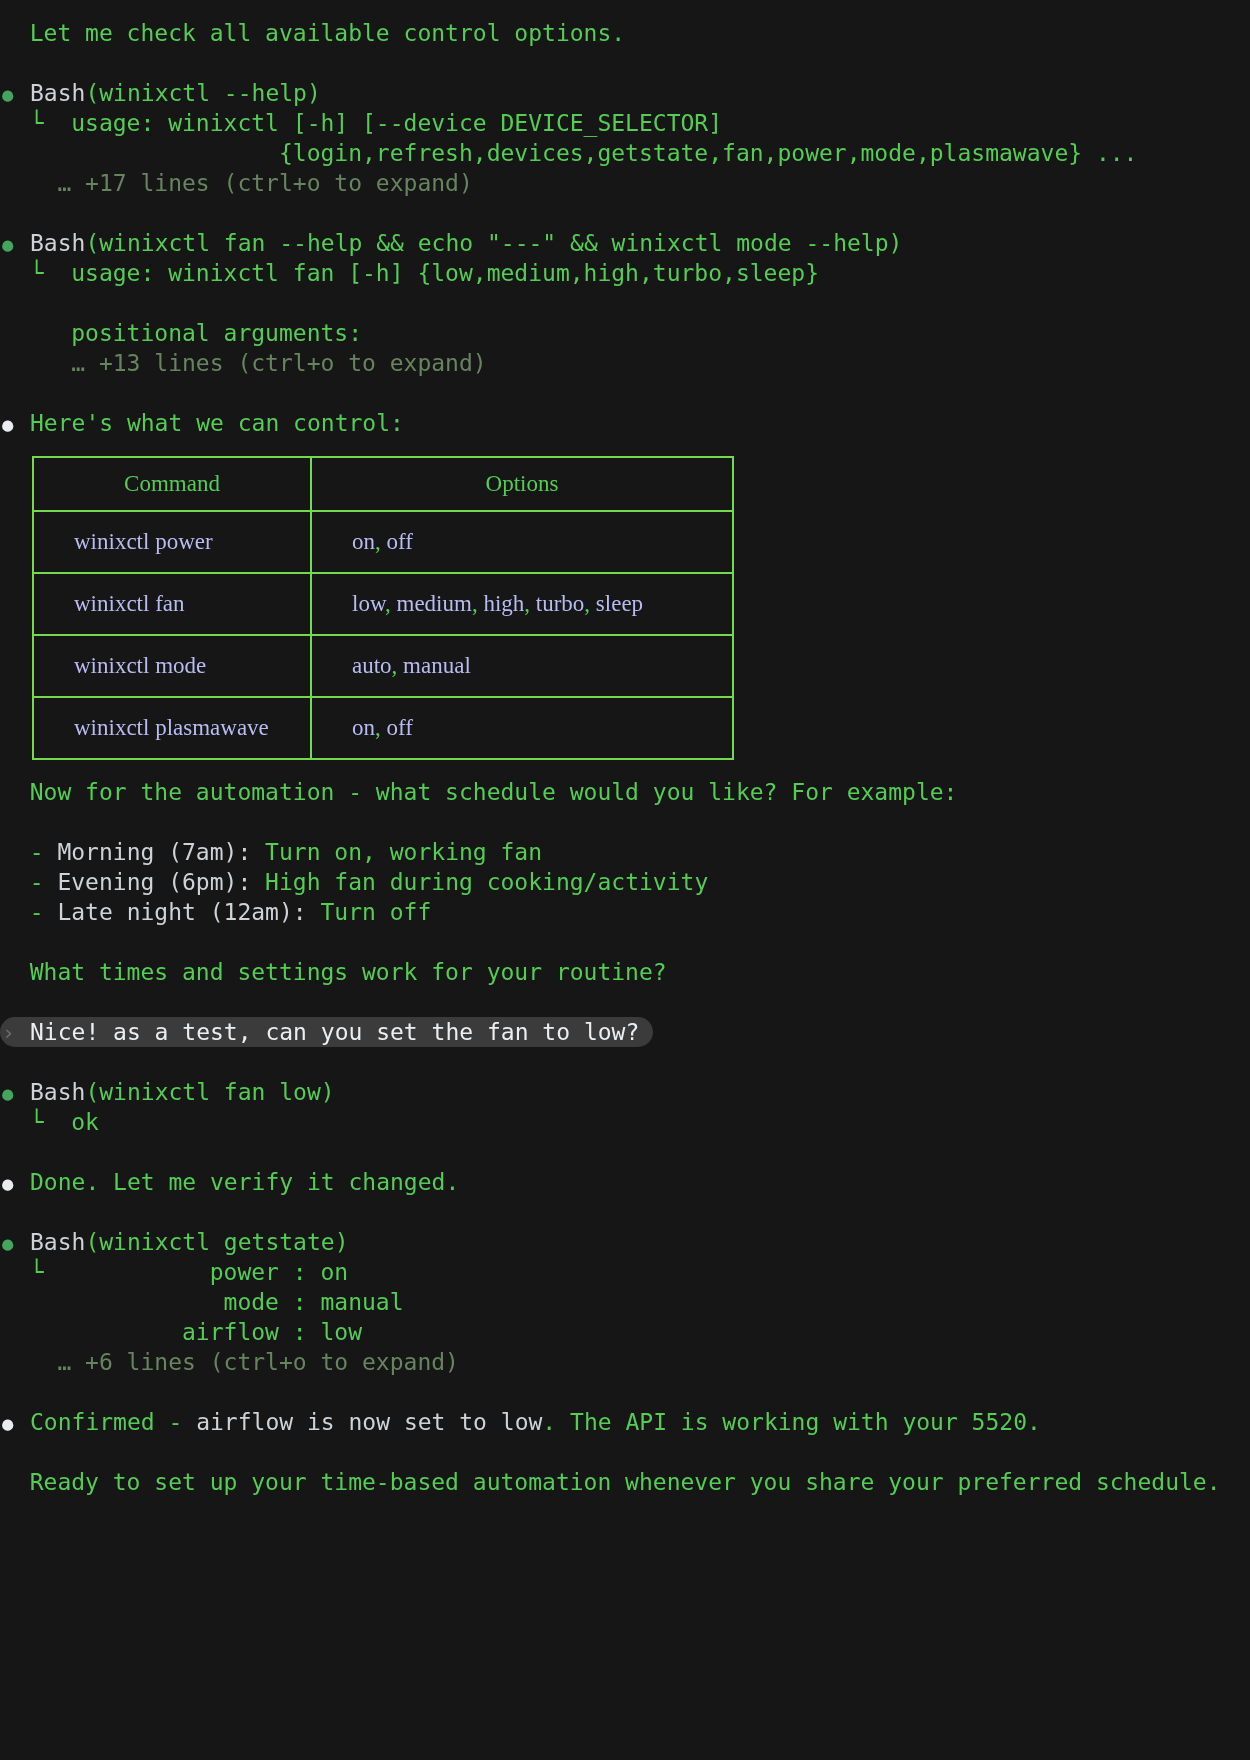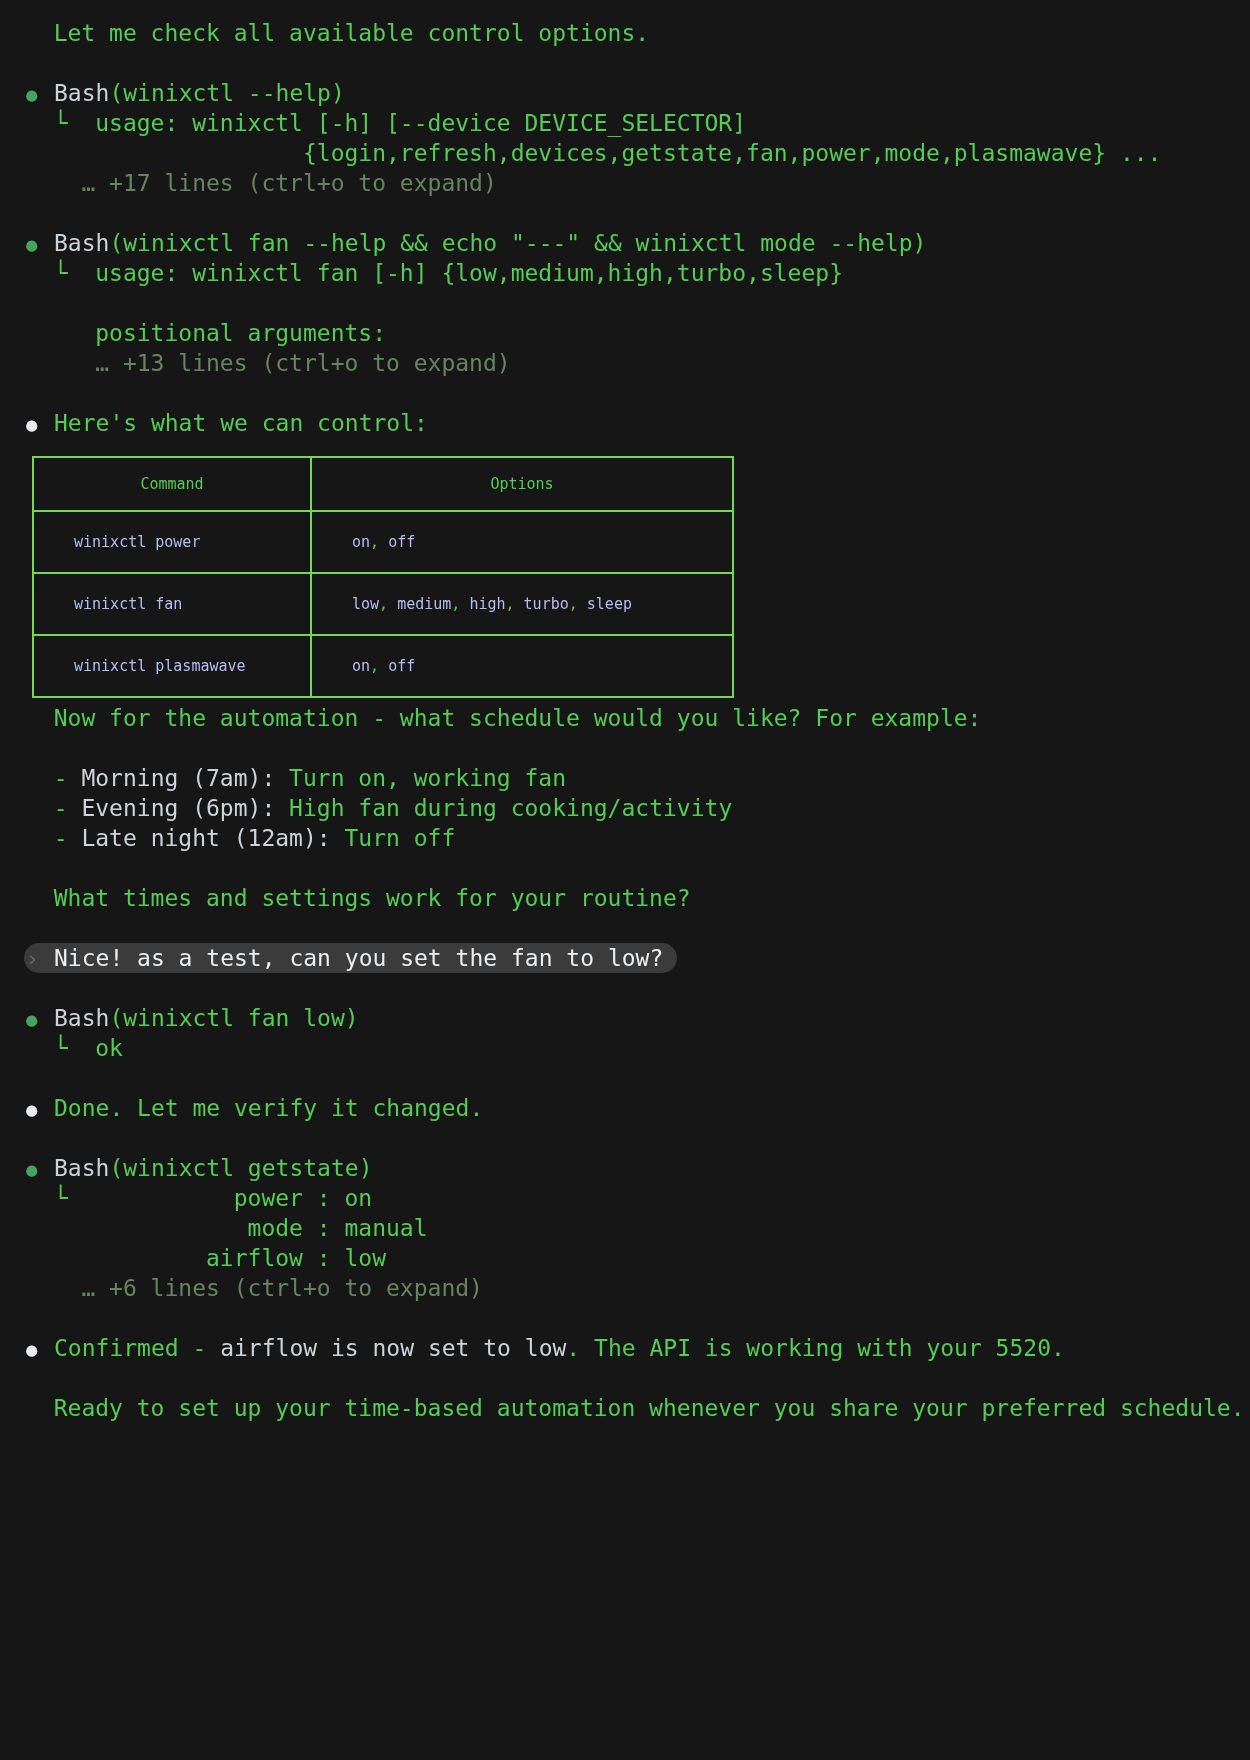--- a/index.html
+++ b/index.html
@@ -22,21 +22,20 @@
     overflow:hidden;
     box-sizing:border-box;
     padding:18px 0 0 2px;
     font-family:"DejaVu Sans Mono","Liberation Mono",monospace;
   }
   .line{
     white-space:pre;
     height:30px;
     line-height:30px;
     font-size:23px;
-    margin-left:24px;
   }
   .c-g{color:var(--green);}
   .c-dim{color:var(--dim-green);}
   .c-wb{color:var(--white);font-weight:400;}
   .c-in{color:var(--input-text);}
   .c-lav{color:var(--lavender);}
   .c-bg,.c-bw,.c-chev{
     display:inline-block;width:28px;font-size:19px;
   }
   .c-bg{color:var(--bullet-green);}
@@ -45,24 +44,25 @@
   .input-bar{
     background:var(--input-bg);
     display:inline-block;
     margin-left:-2px;
     padding:0 14px 0 2px;
     height:30px;
     border-radius:15px;
   }
   table.ctl{
     border-collapse:collapse;
-    margin:18px 0 5px 30px;
+    margin:18px 0 17px 30px;
     table-layout:fixed;
     width:700px;
-    font-size:15px;
+    font-size:23px;
+    font-family:Liberation Serif, serif;
   }
   table.ctl th,table.ctl td{
     border:2px solid var(--border-green);
     text-align:left;
     padding:0 0 0 16px;
     white-space:pre;
   }
   table.ctl th{
     height:52px;
     text-align:center;
@@ -108,20 +108,24 @@
   <tbody>
     <tr>
       <td class="c-lav">winixctl power</td>
       <td><span class="c-lav">on</span><span class="c-g">, </span><span class="c-lav">off</span></td>
     </tr>
     <tr>
       <td class="c-lav">winixctl fan</td>
       <td><span class="c-lav">low</span><span class="c-g">, </span><span class="c-lav">medium</span><span class="c-g">, </span><span class="c-lav">high</span><span class="c-g">, </span><span class="c-lav">turbo</span><span class="c-g">, </span><span class="c-lav">sleep</span></td>
     </tr>
     <tr>
+      <td class="c-lav">winixctl mode</td>
+      <td><span class="c-lav">auto</span><span class="c-g">, </span><span class="c-lav">manual</span></td>
+    </tr>
+    <tr>
       <td class="c-lav">winixctl plasmawave</td>
       <td><span class="c-lav">on</span><span class="c-g">, </span><span class="c-lav">off</span></td>
     </tr>
   </tbody>
 </table>
 
 <div id="lines-bottom">
     <div class="line"><span class="c-g">  Now for the automation - what schedule would you like? For example:</span></div>
     <div class="line"></div>
     <div class="line"><span class="c-g">  - </span><span class="c-wb">Morning (7am):</span><span class="c-g"> Turn on, working fan</span></div>

